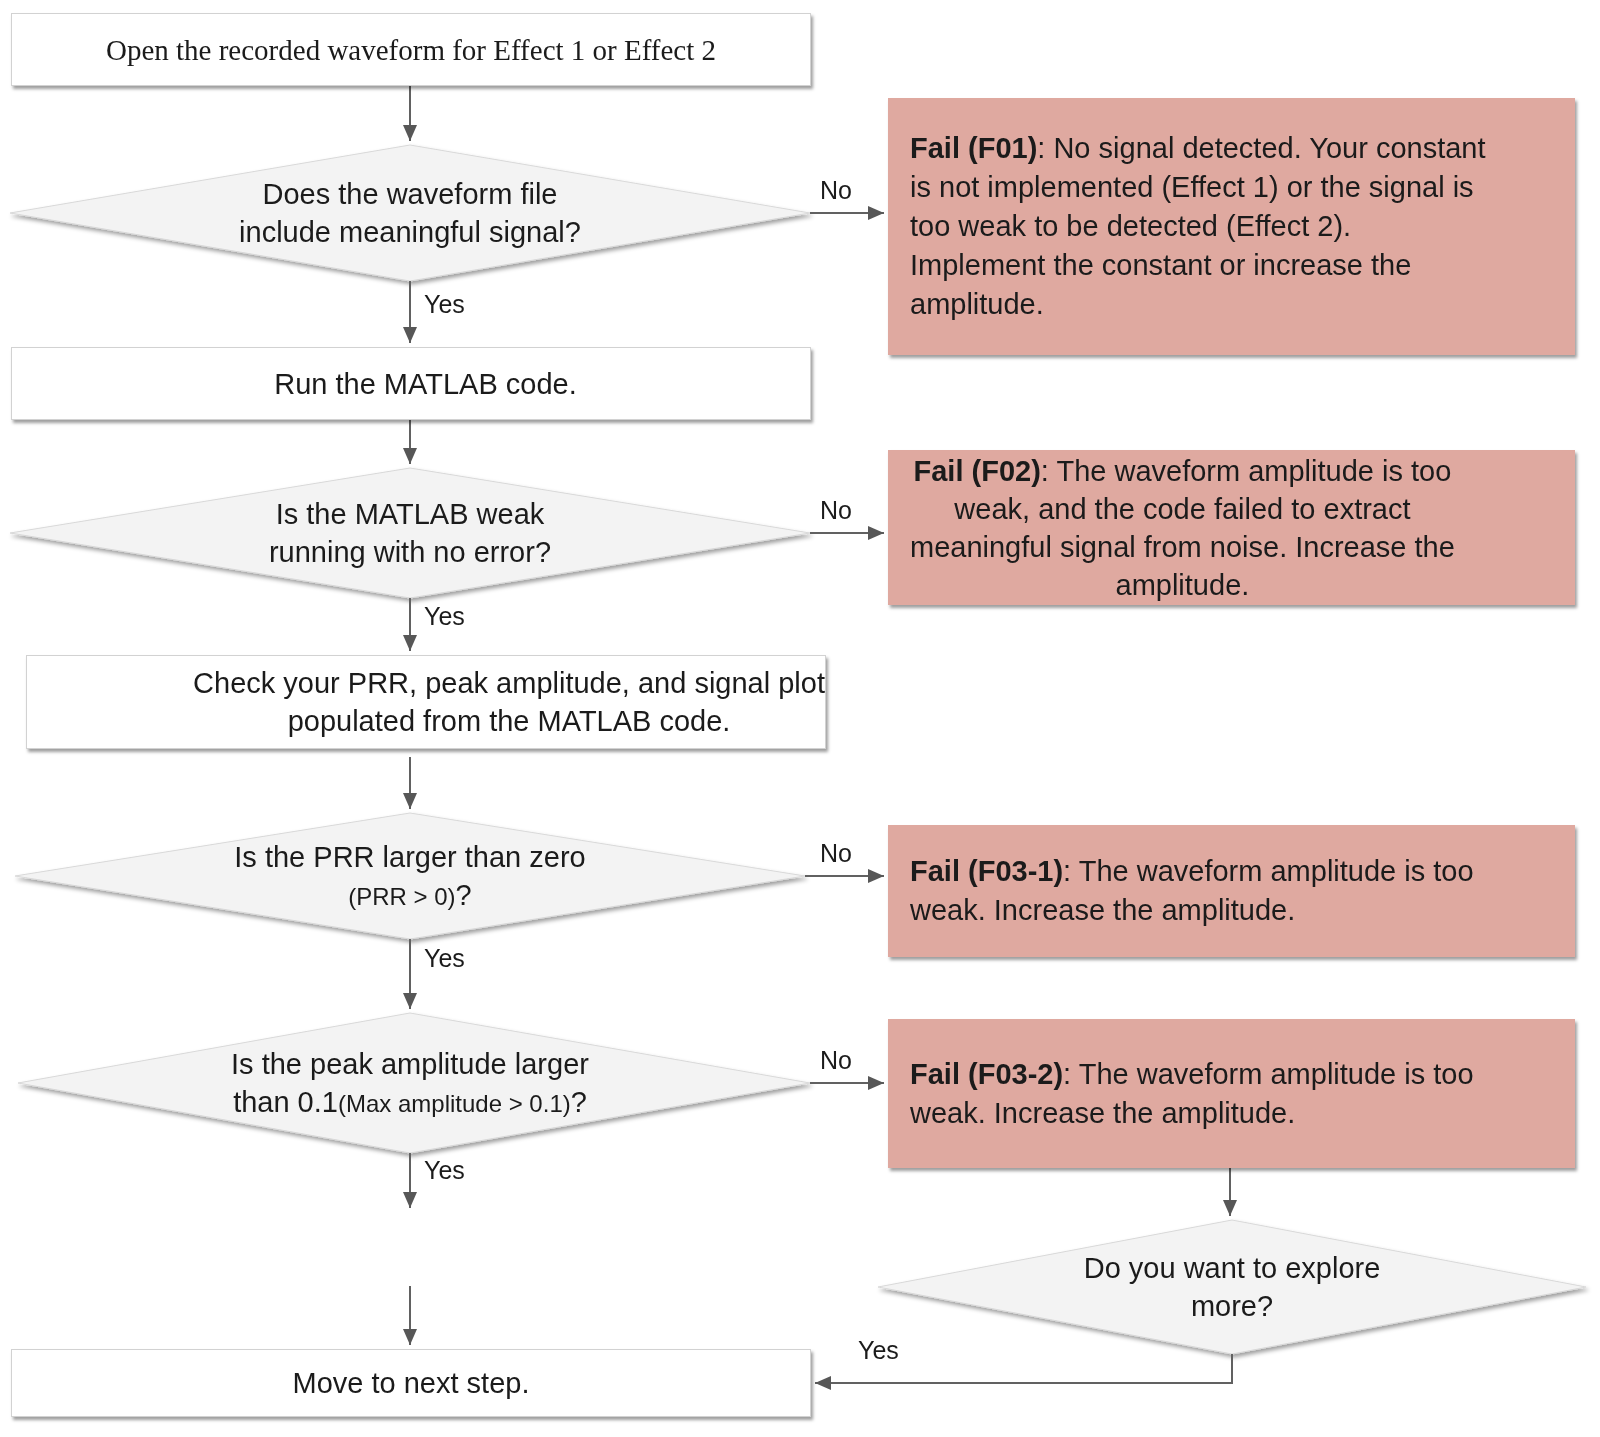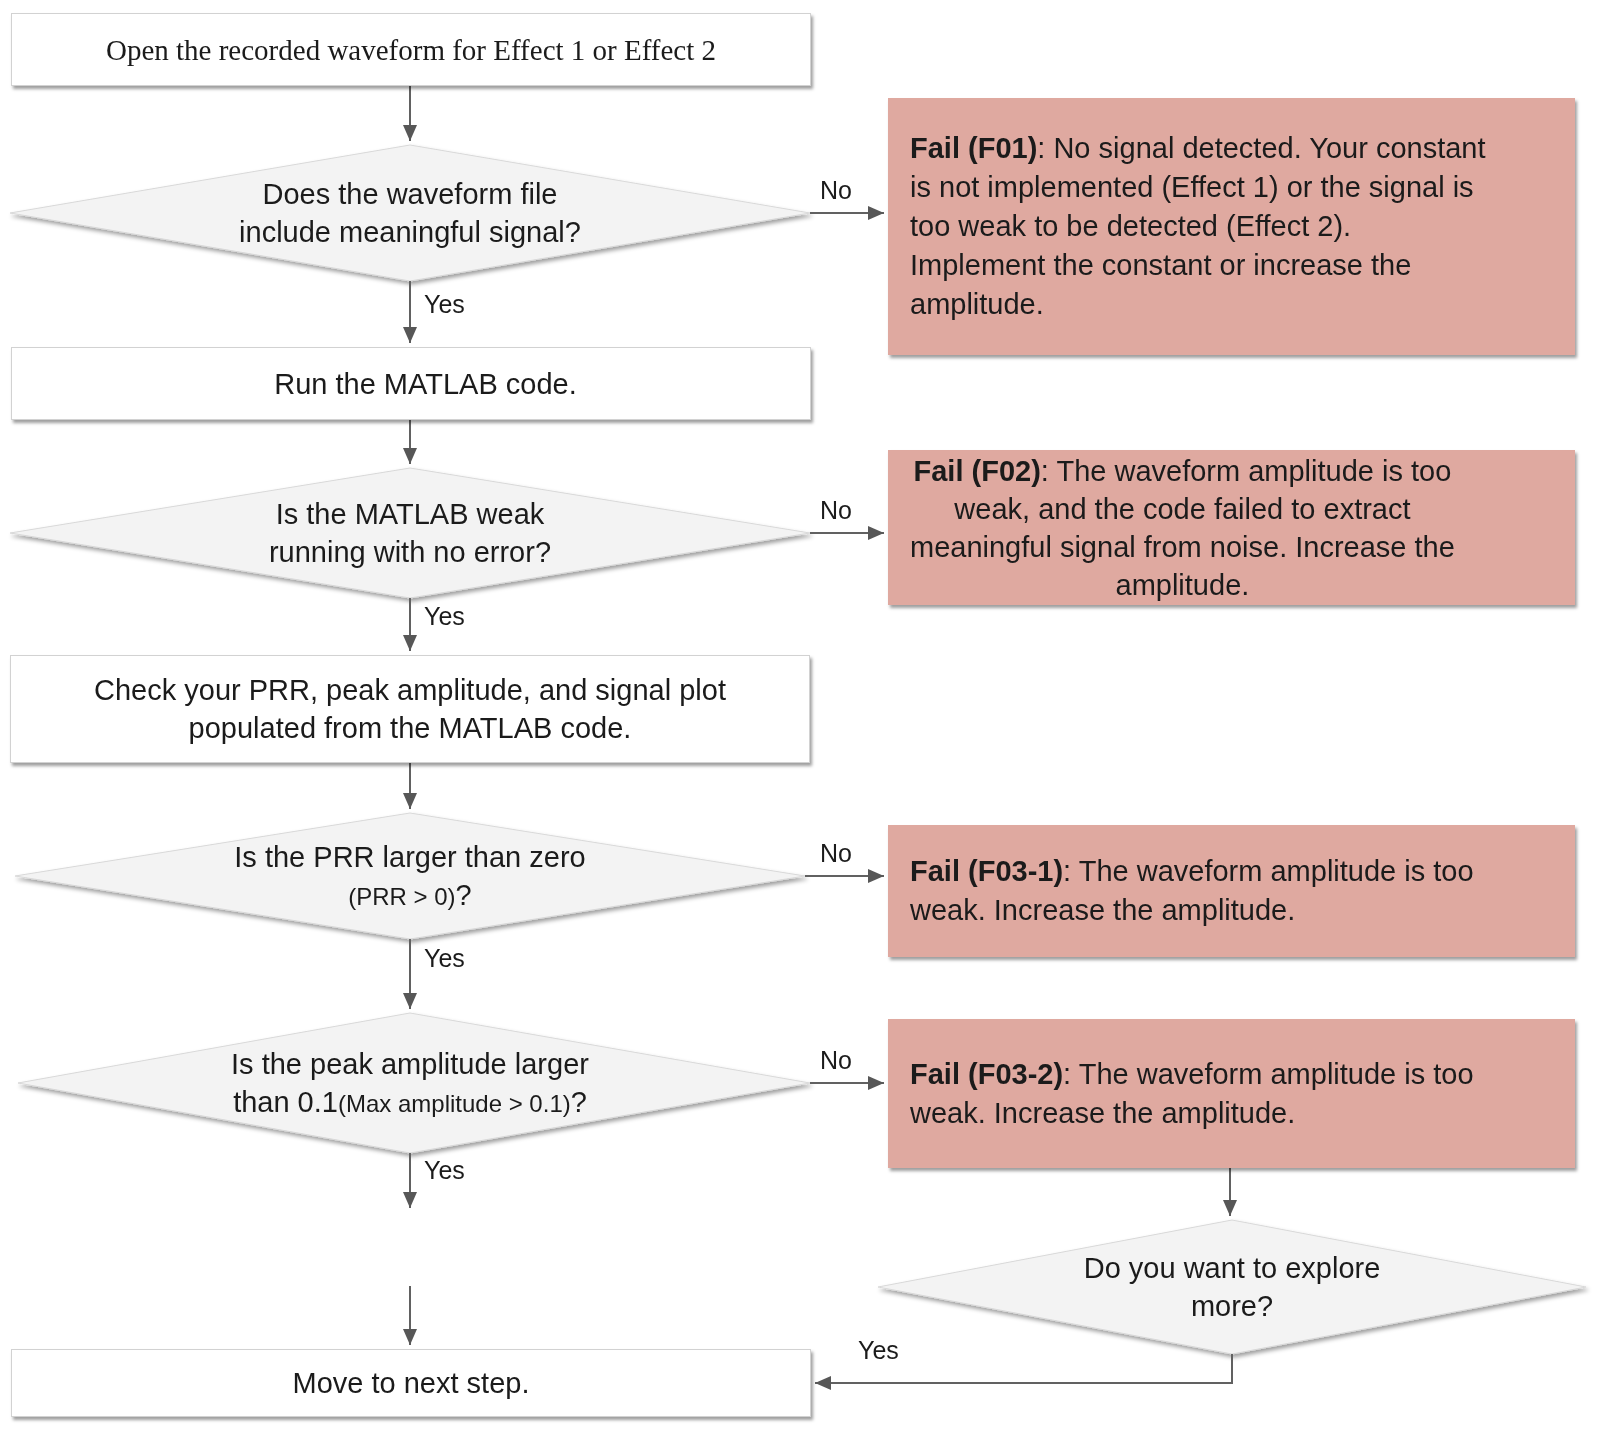--- a/index.html
+++ b/index.html
@@ -108,21 +108,21 @@
   </svg>
 
   <div class="rect" style="left:11px; top:13px; width:800px; height:73px;font-family:Liberation Serif, serif;">
     <div class="node-text">Open the recorded waveform for Effect 1 or Effect 2</div>
   </div>
 
   <div class="rect" style="left:11px; top:347px; width:800px; height:73px;padding-left:29px;">
     <div class="node-text">Run the MATLAB code.</div>
   </div>
 
-  <div class="rect" style="left:10px; top:655px; width:800px; height:108px;">
+  <div class="rect" style="left:26px; top:655px; width:800px; height:94px;justify-content:flex-end;">
     <div class="node-text">Check your PRR, peak amplitude, and signal plot
 populated from the MATLAB code.</div>
   </div>
 
 
   <div class="rect" style="left:11px; top:1349px; width:800px; height:68px;">
     <div class="node-text">Move to next step.</div>
   </div>
 
   <div class="fail" style="left:888px; top:98px; width:687px; height:257px;">

